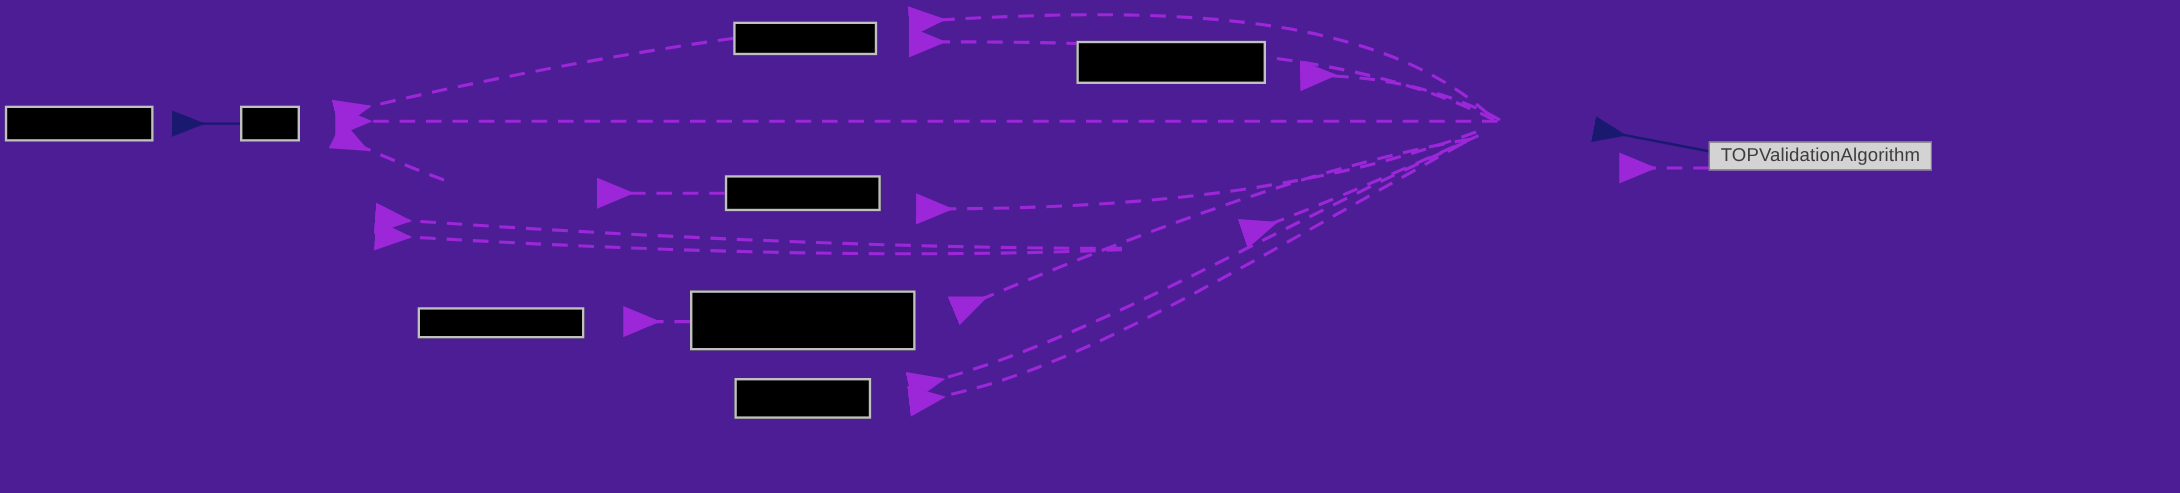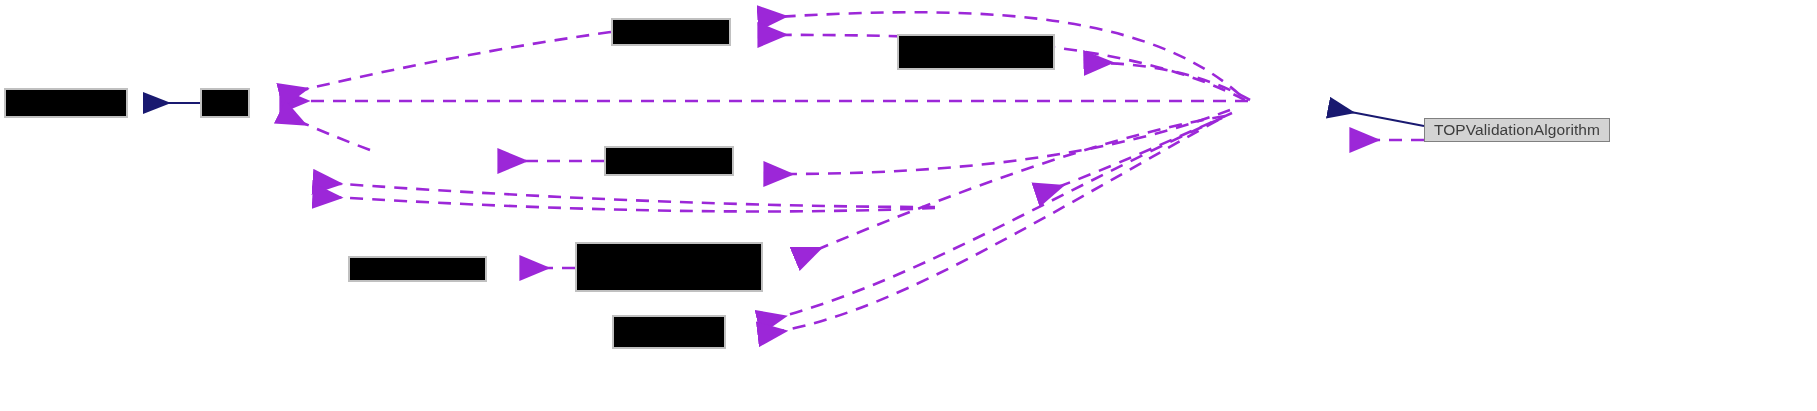--- a/index.html
+++ b/index.html
@@ -7,21 +7,21 @@
     padding: 0;
     background: #000000;
   }
   body {
     font-family: "Liberation Sans", sans-serif;
   }
   #graph-canvas {
     position: relative;
     width: 1817px;
     height: 411px;
-    background: #ffffff;
+    background: #4c1d95;
     overflow: hidden;
   }
   #graph-svg {
     position: absolute;
     left: 0;
     top: 0;
     width: 1817px;
     height: 411px;
     display: block;
   }

